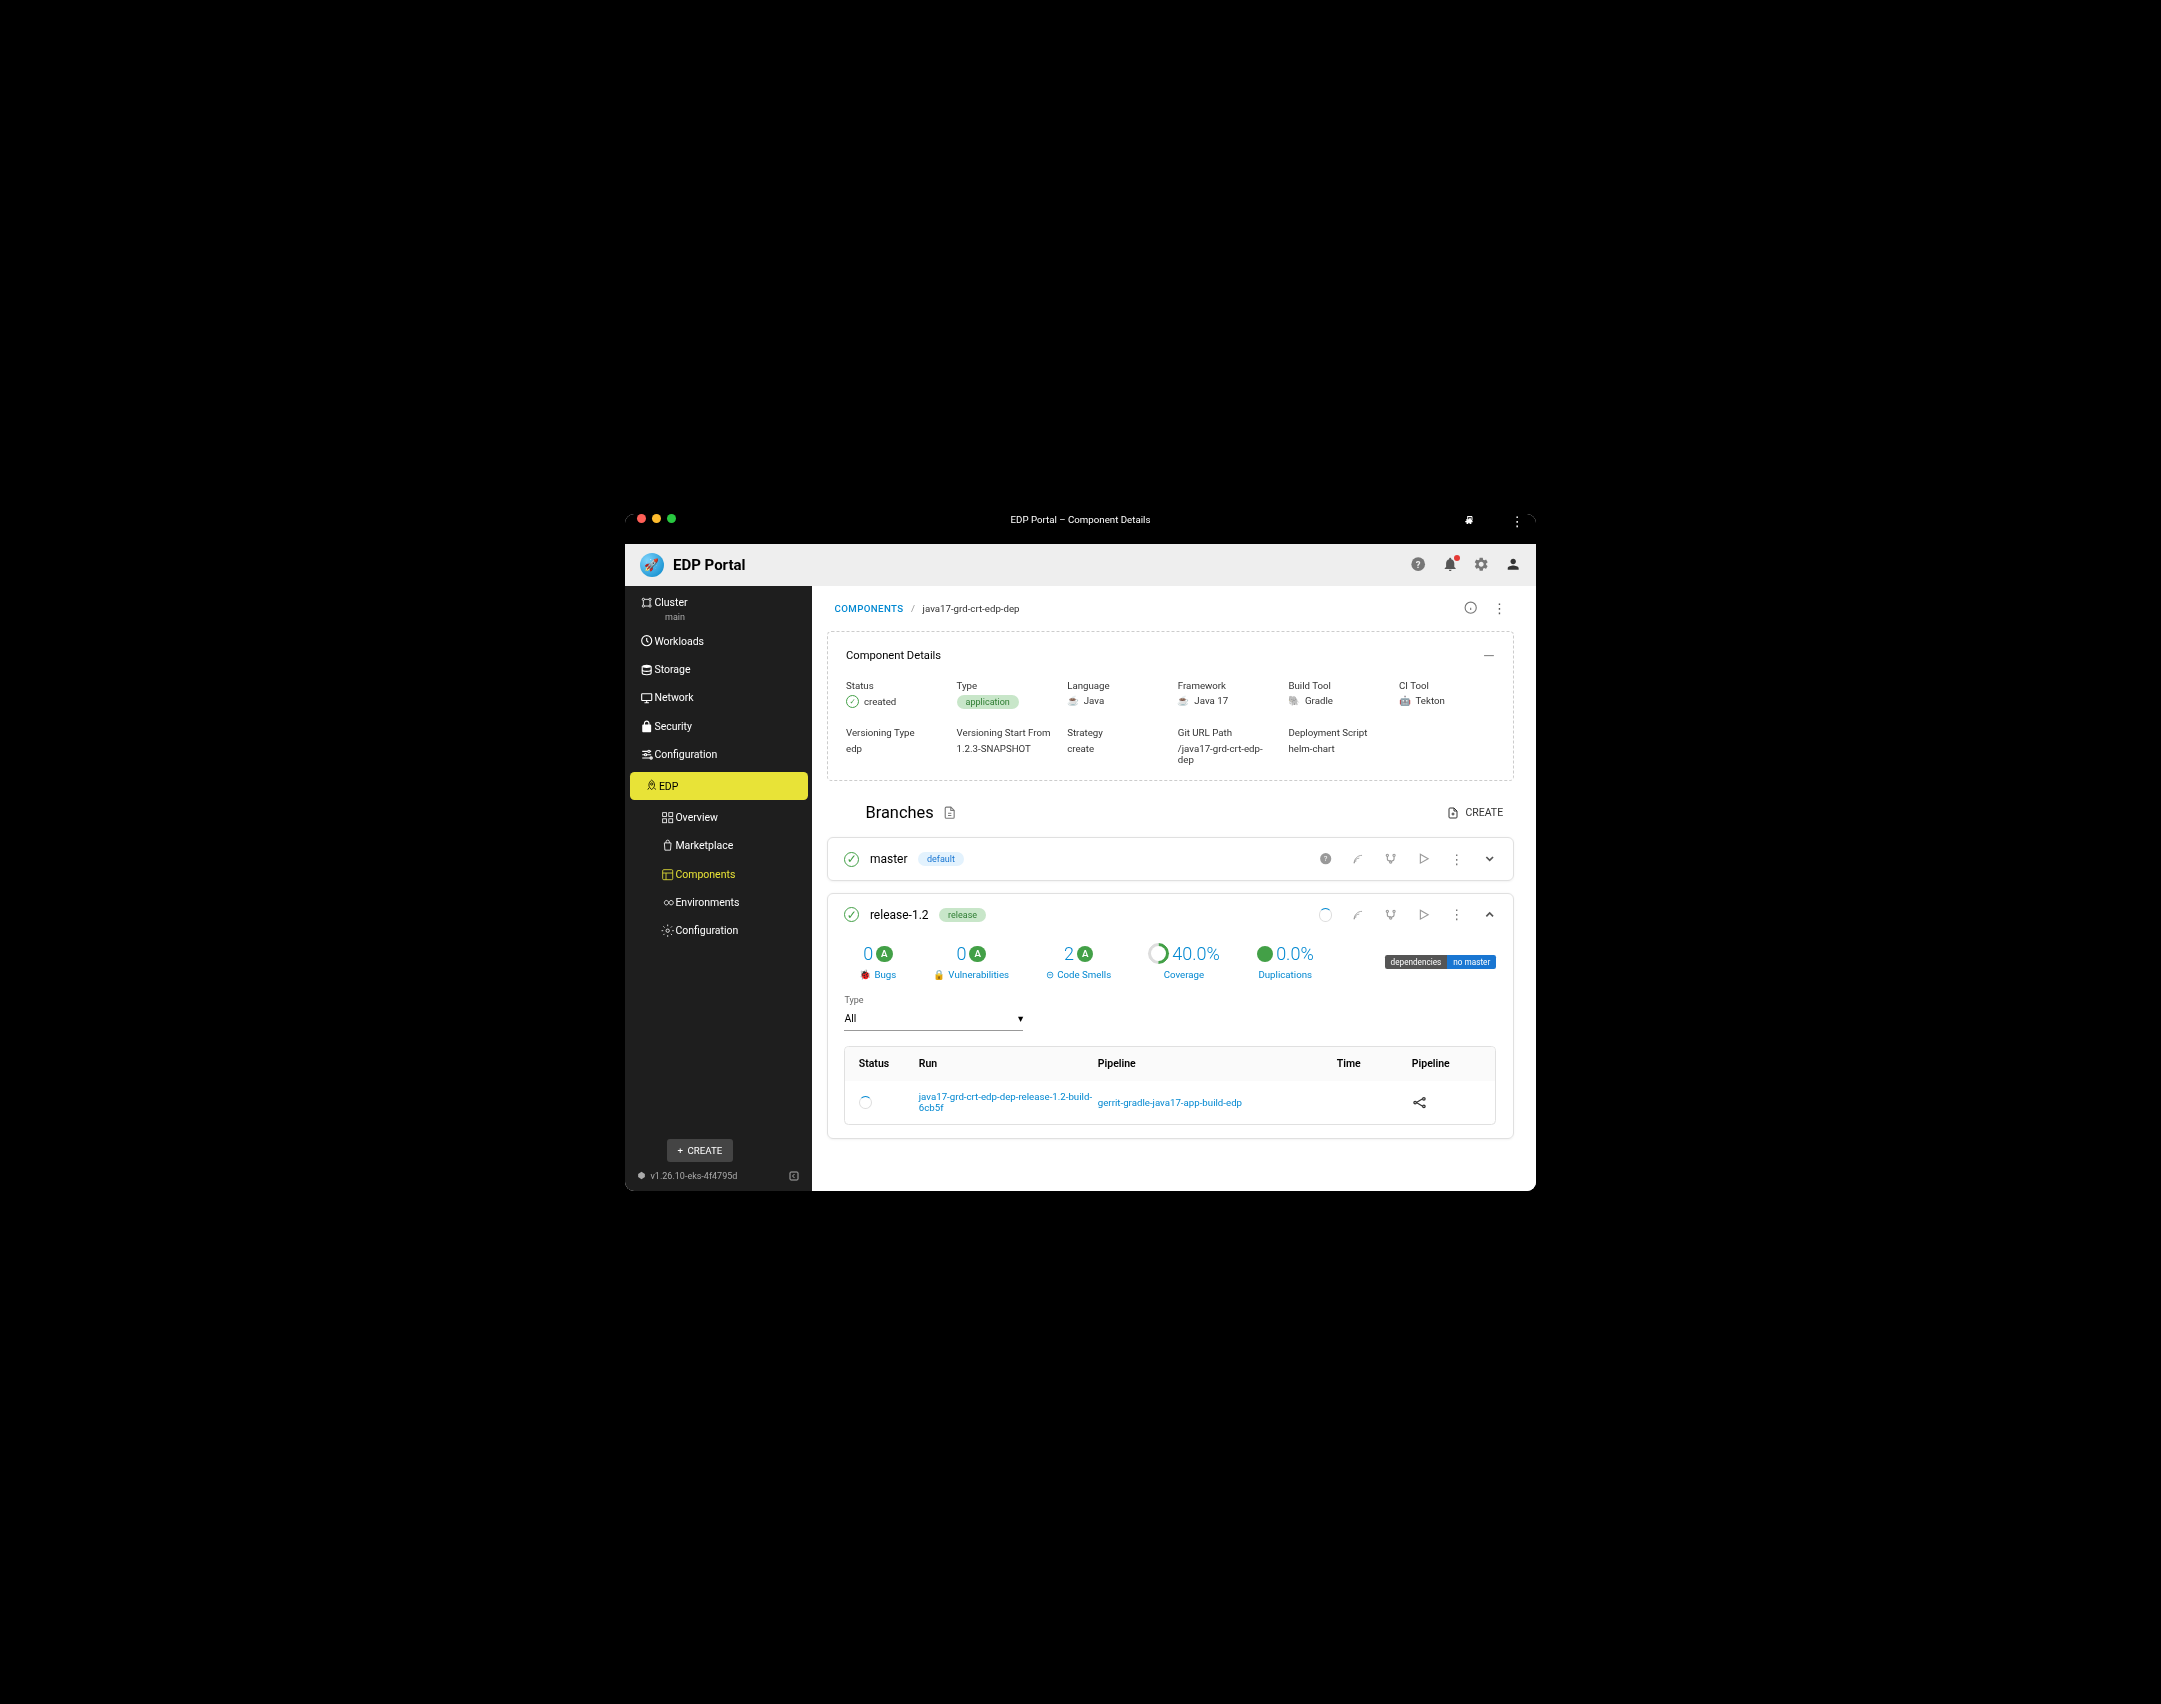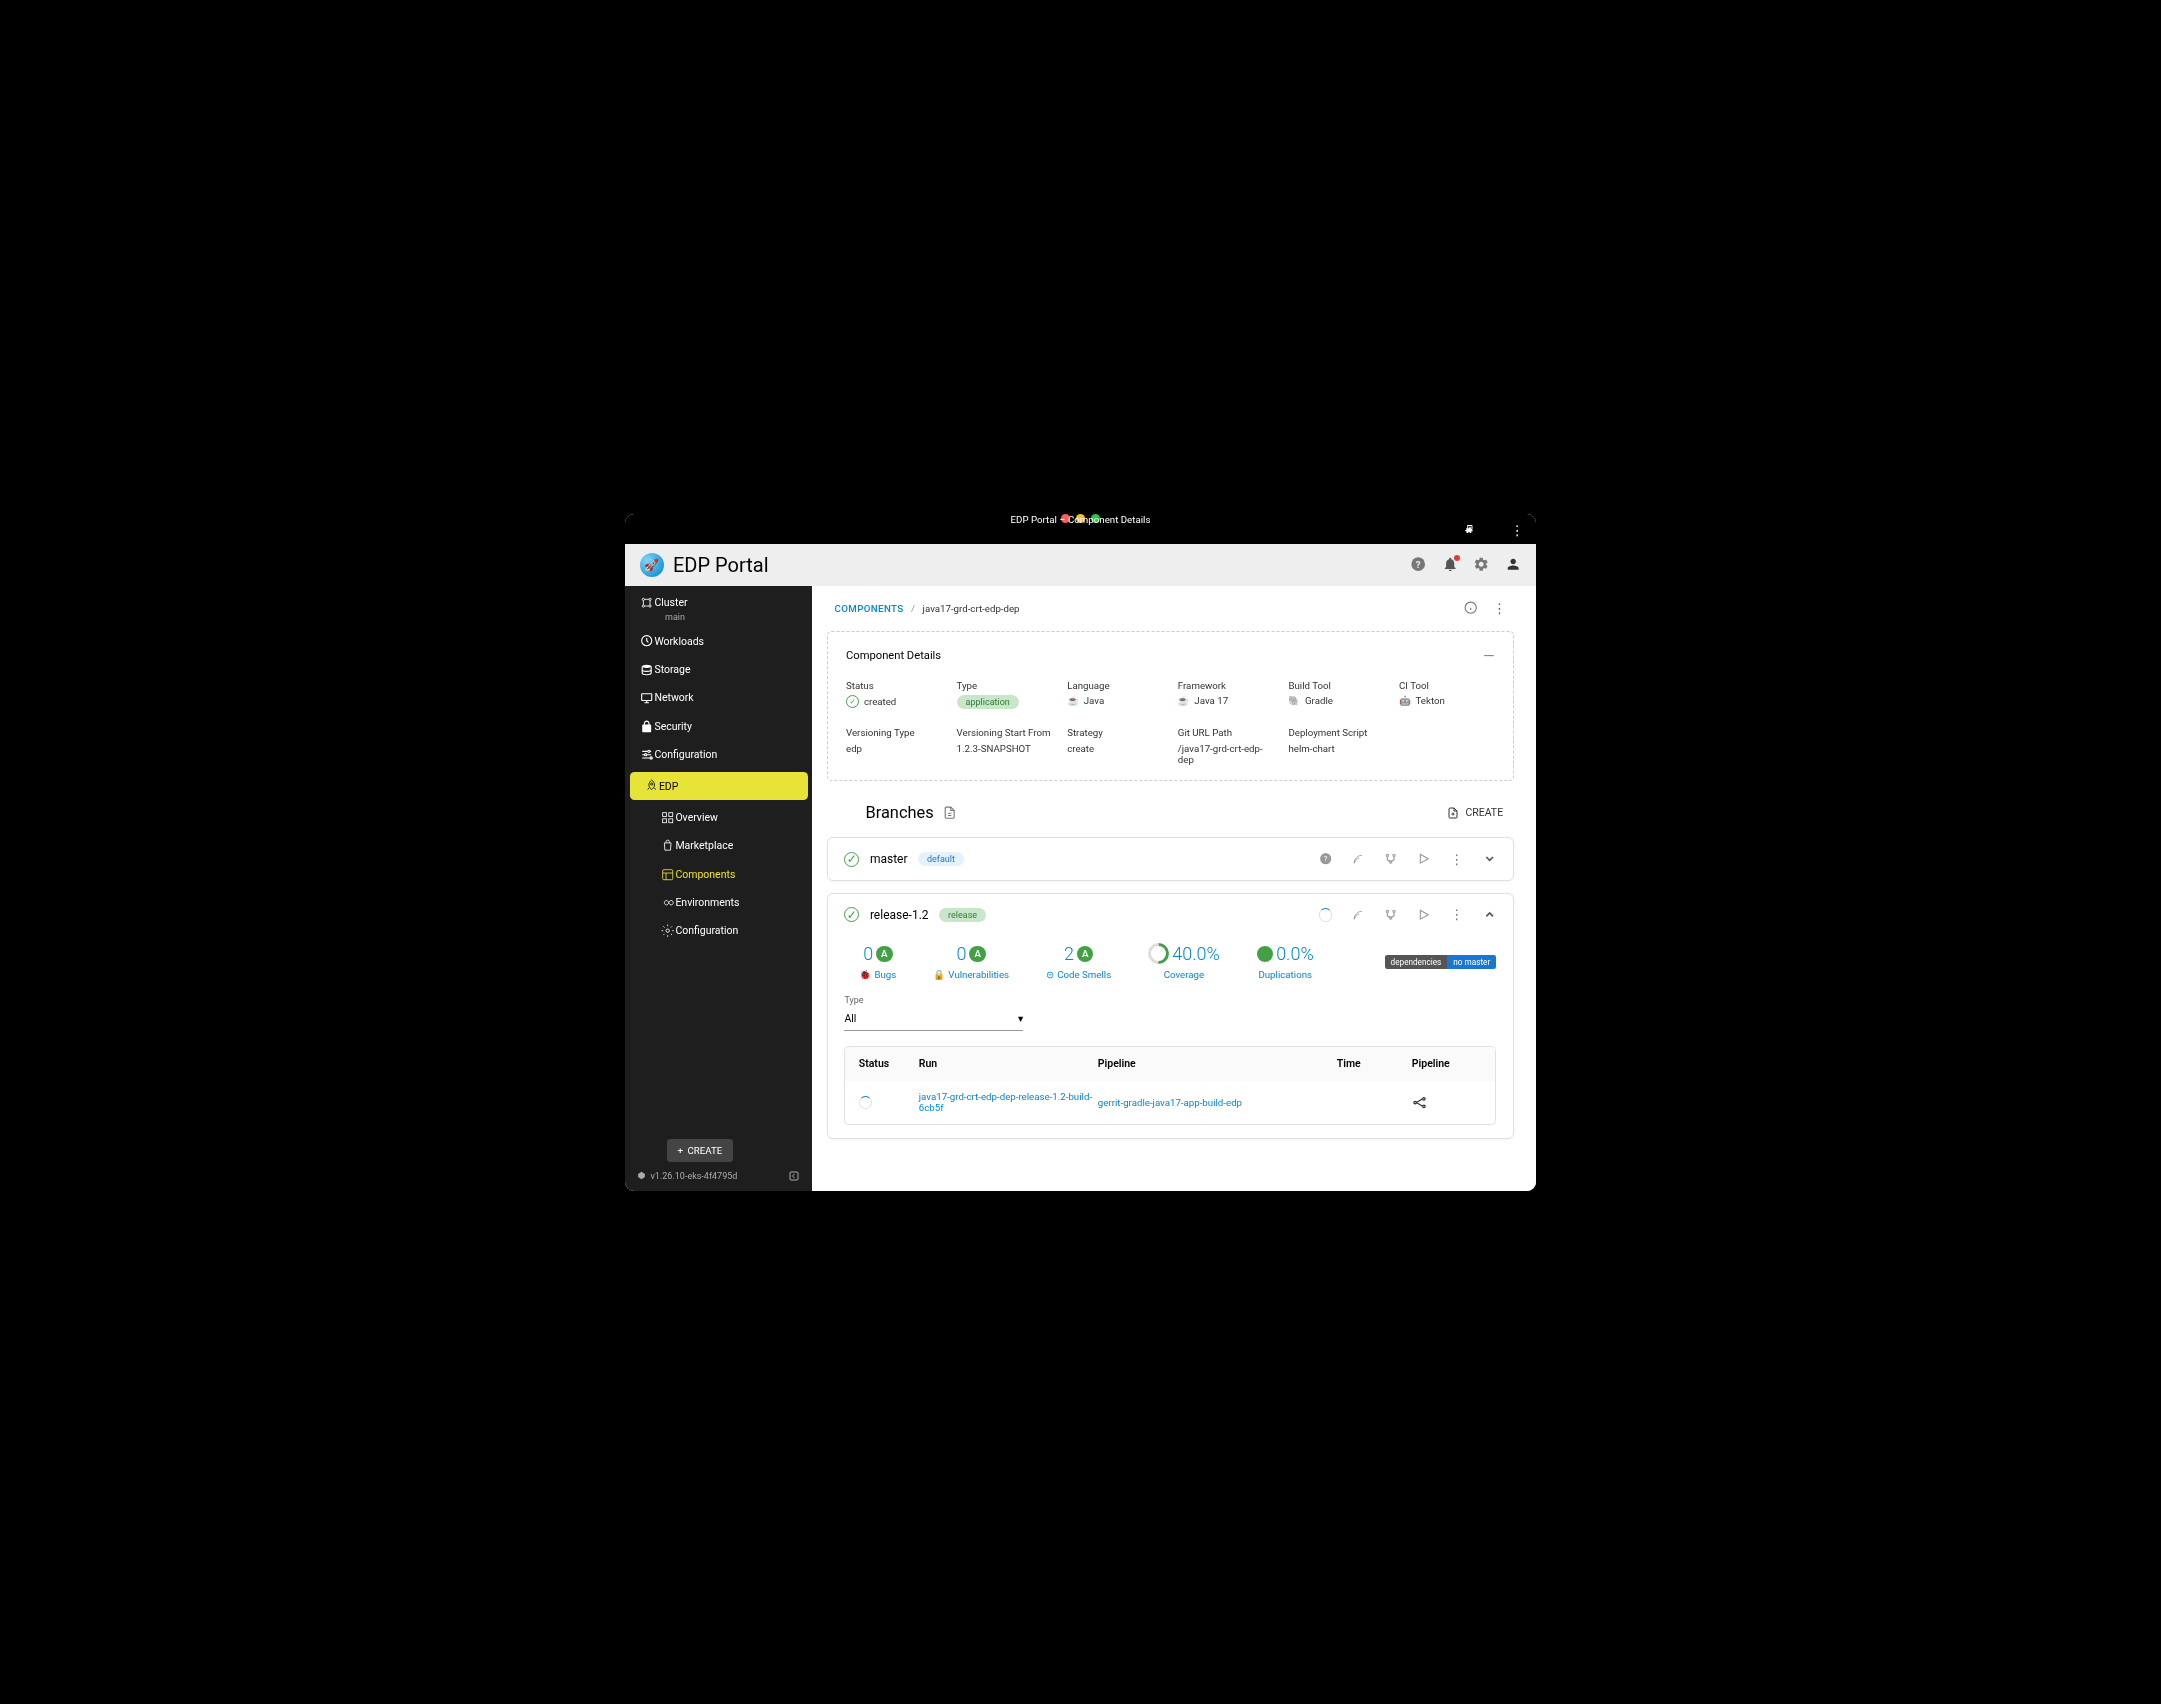--- a/index.html
+++ b/index.html
@@ -1,30 +1,30 @@
 <!DOCTYPE html>
 <html style="font-size:12px"><head>
 <meta charset="utf-8">
 <style>
 * { margin: 0; padding: 0; box-sizing: border-box; font-family: -apple-system, BlinkMacSystemFont, "Segoe UI", Roboto, sans-serif; }
 body { background: #000; display: flex; align-items: center; justify-content: center; min-height: 100vh; padding: 30px; }
 .window { width: 911px; background: #fff; border-radius: 9px; overflow: hidden; box-shadow: 0 15px 45px rgba(0,0,0,0.5); }
-.titlebar { background: #000; height: 30px; display: flex; align-items: center; padding: 0 12px; position: relative; flex-direction: column; }
+.titlebar { background: #000; height: 30px; display: flex; align-items: flex-start; padding: 0 12px; position: relative; }
 .traffic { display: flex; gap: 6px; }
 .tl { width: 9px; height: 9px; border-radius: 50%; }
 .tl.r { background: #ff5f57; }
 .tl.y { background: #febc2e; }
 .tl.g { background: #28c840; }
 .title { position: absolute; left: 50%; transform: translateX(-50%); color: #fff; font-size: 9.7px; }
 .titlebar-right { margin-left: auto; display: flex; gap: 12px; align-items: center; }
 .ext-icon { width: 12px; height: 12px; color: #fff; }
 .dots-v { color: #fff; font-size: 13.4px; }
 .topbar { background: #eee; height: 42px; display: flex; align-items: center; padding: 0 15px; }
 .logo { width: 24px; height: 24px; border-radius: 50%; background: radial-gradient(circle at 30% 30%, #7dd3fc, #0284c7); display: flex; align-items: center; justify-content: center; margin-right: 9px; font-size: 12px; }
-.app-name { font-size: 20px; font-weight: 400; }
+.app-name { font-size: 15px; font-weight: 700; }
 .topbar-right { margin-left: auto; display: flex; gap: 15px; align-items: center; }
 .top-icon { width: 16.4px; height: 16.4px; color: #555; cursor: pointer; position: relative; }
 .notif-dot { position: absolute; top: -1.5px; right: -1.5px; width: 6px; height: 6px; background: #e53935; border-radius: 50%; }
 .body { display: flex; height: 605px; }
 .sidebar { width: 187px; background: #1e1e1e; color: #fff; display: flex; flex-direction: column; }
 .nav { flex: 1; padding-top: 3px; }
 .nav-item { display: flex; align-items: center; padding: 7.5px 15px; gap: 1px; cursor: pointer; font-size: 10.5px; }
 .nav-item.sub { padding-left: 36px; font-size: 10.5px; }
 .nav-item.active { background: #e8e337; color: #000; border-radius: 4.5px; margin: 3px 4.5px; }
 .nav-item.sub.active-sub { color: #e8e337; }

